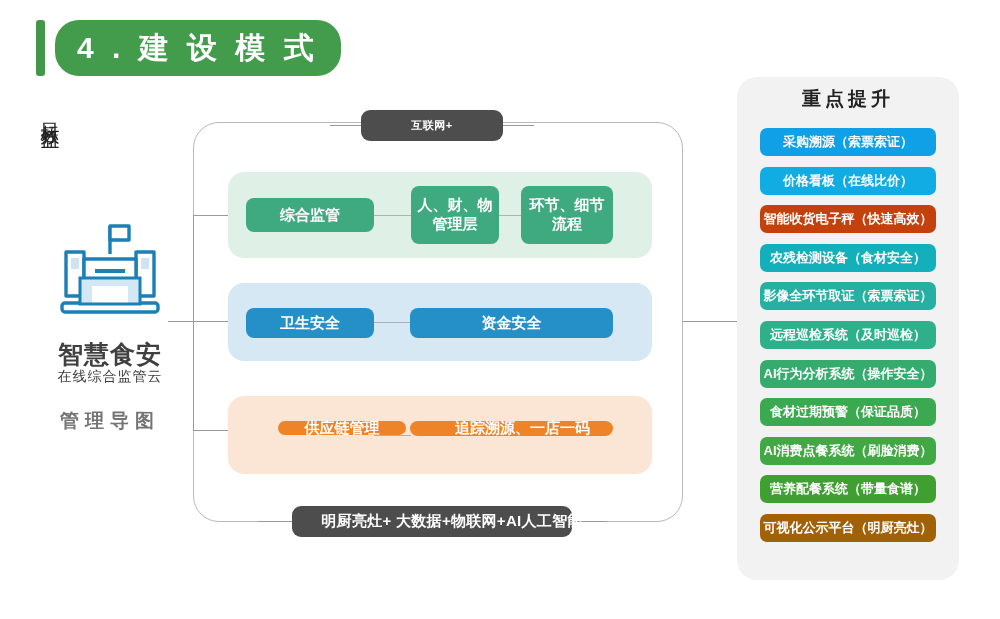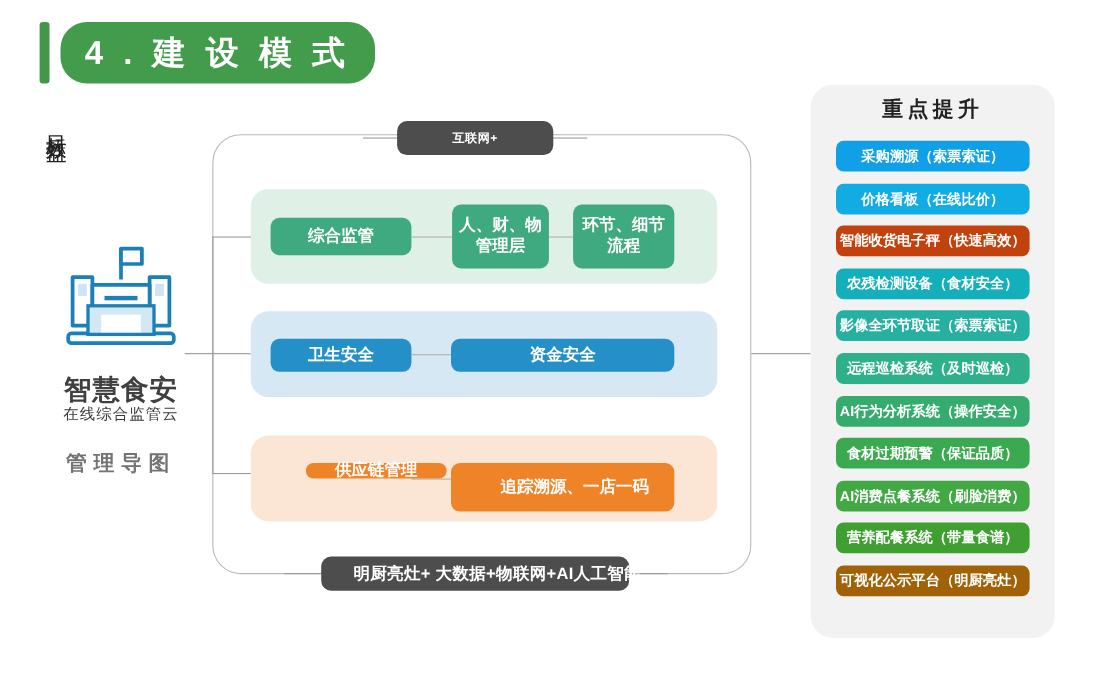--- a/index.html
+++ b/index.html
@@ -93,21 +93,21 @@
 
   
   .c-g1 { left: 246px; top: 198px; width: 128px; height: 34px; }
   .c-g2 { left: 411px; top: 186px; width: 88px;  height: 58px; }
   .c-g3 { left: 521px; top: 186px; width: 92px;  height: 58px; }
   
   .c-b1 { left: 246px; top: 308px; width: 128px; height: 30px; }
   .c-b2 { left: 410px; top: 308px; width: 203px; height: 30px; }
   
   .c-o1 { left: 246px; top: 421px; width: 128px; height: 14px; margin-left: 32px; }
-  .c-o2 { left: 410px; top: 421px; width: 203px; height: 44px; padding-left: 22px; }
+  .c-o2 { left: 410px; top: 421px; width: 203px; height: 15px; padding-left: 22px; }
 
   
   .cc { position: absolute; height: 1.4px; background: #b0b0b0; }
 
   
   .rpanel {
     position: absolute; left: 737px; top: 77px;
     width: 222px; height: 503px;
     background: #f2f2f2; border-radius: 20px;
   }

